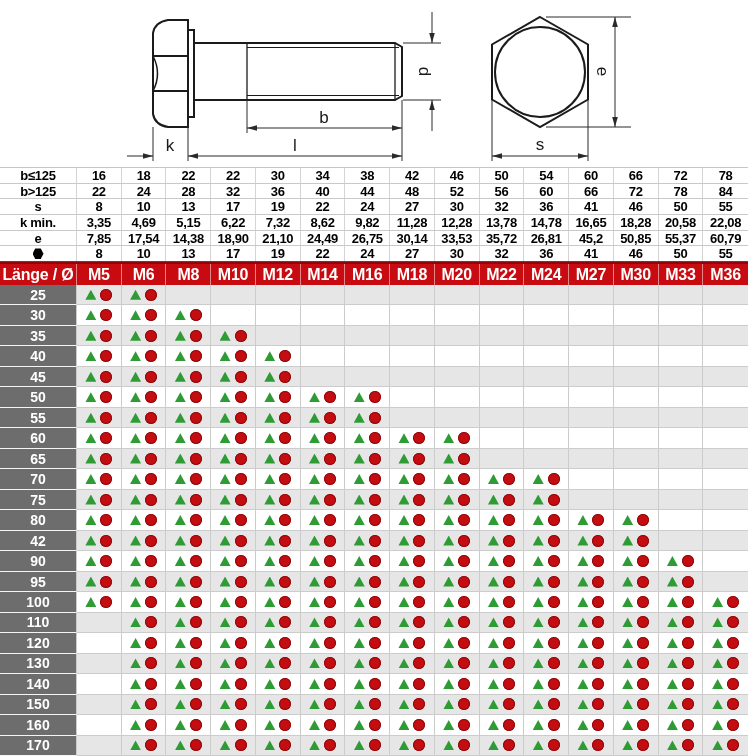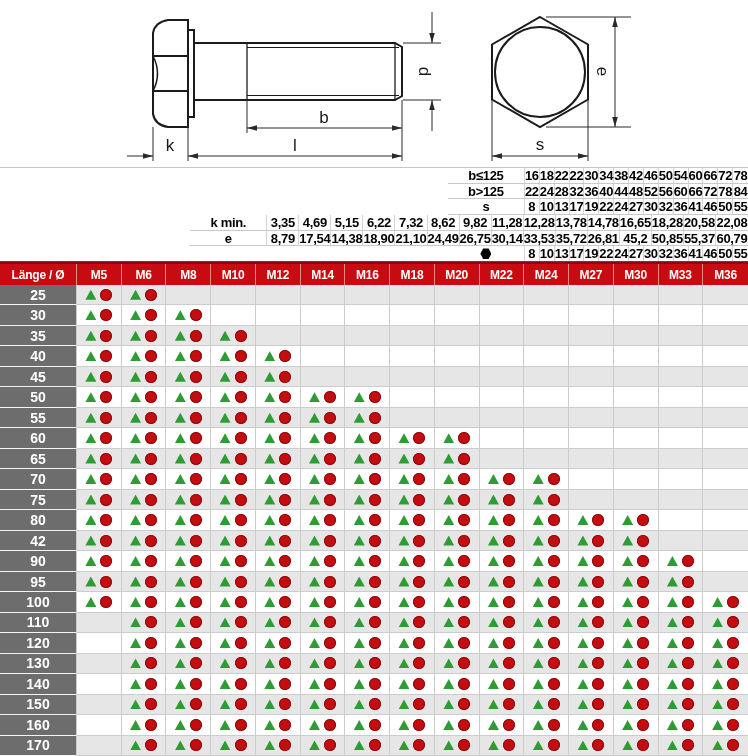--- a/index.html
+++ b/index.html
@@ -3,33 +3,33 @@
 <meta charset="utf-8">
 <style>
   html,body{margin:0;padding:0;background:#fff;}
   .page{position:relative;width:748px;height:756px;background:#fff;overflow:hidden;
         font-family:"Liberation Sans",sans-serif;-webkit-font-smoothing:antialiased;}
   svg.drawing{display:block;width:748px;height:167px;}
   svg.drawing text{font-family:"Liberation Sans",sans-serif;font-size:17px;fill:#1a1a1a;}
 
   
   .spec{height:95px;display:flex;flex-direction:column;border-top:1px solid #c6c6c6;
-        border-bottom:1px solid #4a4a4a;box-sizing:border-box;align-items:flex-end;}
+        border-bottom:1px solid #4a4a4a;box-sizing:border-box;}
   .spec-row{flex:1;display:grid;grid-template-columns:77px repeat(15,1fr);}
   .spec-row:not(:last-child){border-bottom:1px solid #c9c9c9;}
   .spec-cell{display:flex;align-items:center;justify-content:center;
              font-weight:700;font-size:13px;color:#000;line-height:1;letter-spacing:-0.3px;}
   .spec-cell:not(:last-child){border-right:1px solid #d4d4d4;}
   .black-dot{width:11px;height:11px;background:#000;display:inline-block;
              clip-path:polygon(25% 2%,75% 2%,100% 50%,75% 98%,25% 98%,0 50%);}
 
   
   .matrix-header{height:23px;display:grid;grid-template-columns:77px repeat(15,1fr);
                  background:var(--red,#c80b10);border-top:2px solid #8e060c;box-sizing:border-box;}
-  .mh-cell{color:#fff;font-weight:700;font-size:12px;display:flex;align-items:center;
+  .mh-cell{color:#fff;font-weight:700;font-size:16px;display:flex;align-items:center;
            justify-content:center;line-height:1;letter-spacing:-0.2px;}
   .mh-cell:not(:last-child){border-right:1px solid rgba(255,255,255,0.5);}
 
   
   .matrix-body{height:471px;display:flex;flex-direction:column;}
   .m-row{flex:1;display:grid;grid-template-columns:77px repeat(15,1fr);min-height:0;}
   .m-cell{display:flex;align-items:center;justify-content:center;gap:4px;
           border-right:1px solid #cccccc;border-bottom:1px solid #cccccc;box-sizing:border-box;}
   .m-cell:last-child{border-right:none;}
   .m-row.gray .m-cell{background:var(--rowgray,#e6e6e6);}
@@ -166,21 +166,21 @@
         <div class="spec-cell">12,28</div>
         <div class="spec-cell">13,78</div>
         <div class="spec-cell">14,78</div>
         <div class="spec-cell">16,65</div>
         <div class="spec-cell">18,28</div>
         <div class="spec-cell">20,58</div>
         <div class="spec-cell">22,08</div>
       </div>
       <div class="spec-row">
         <div class="spec-cell spec-label">e</div>
-        <div class="spec-cell">8,79</div>
+        <div class="spec-cell">7,85</div>
         <div class="spec-cell">17,54</div>
         <div class="spec-cell">14,38</div>
         <div class="spec-cell">18,90</div>
         <div class="spec-cell">21,10</div>
         <div class="spec-cell">24,49</div>
         <div class="spec-cell">26,75</div>
         <div class="spec-cell">30,14</div>
         <div class="spec-cell">33,53</div>
         <div class="spec-cell">35,72</div>
         <div class="spec-cell">26,81</div>

